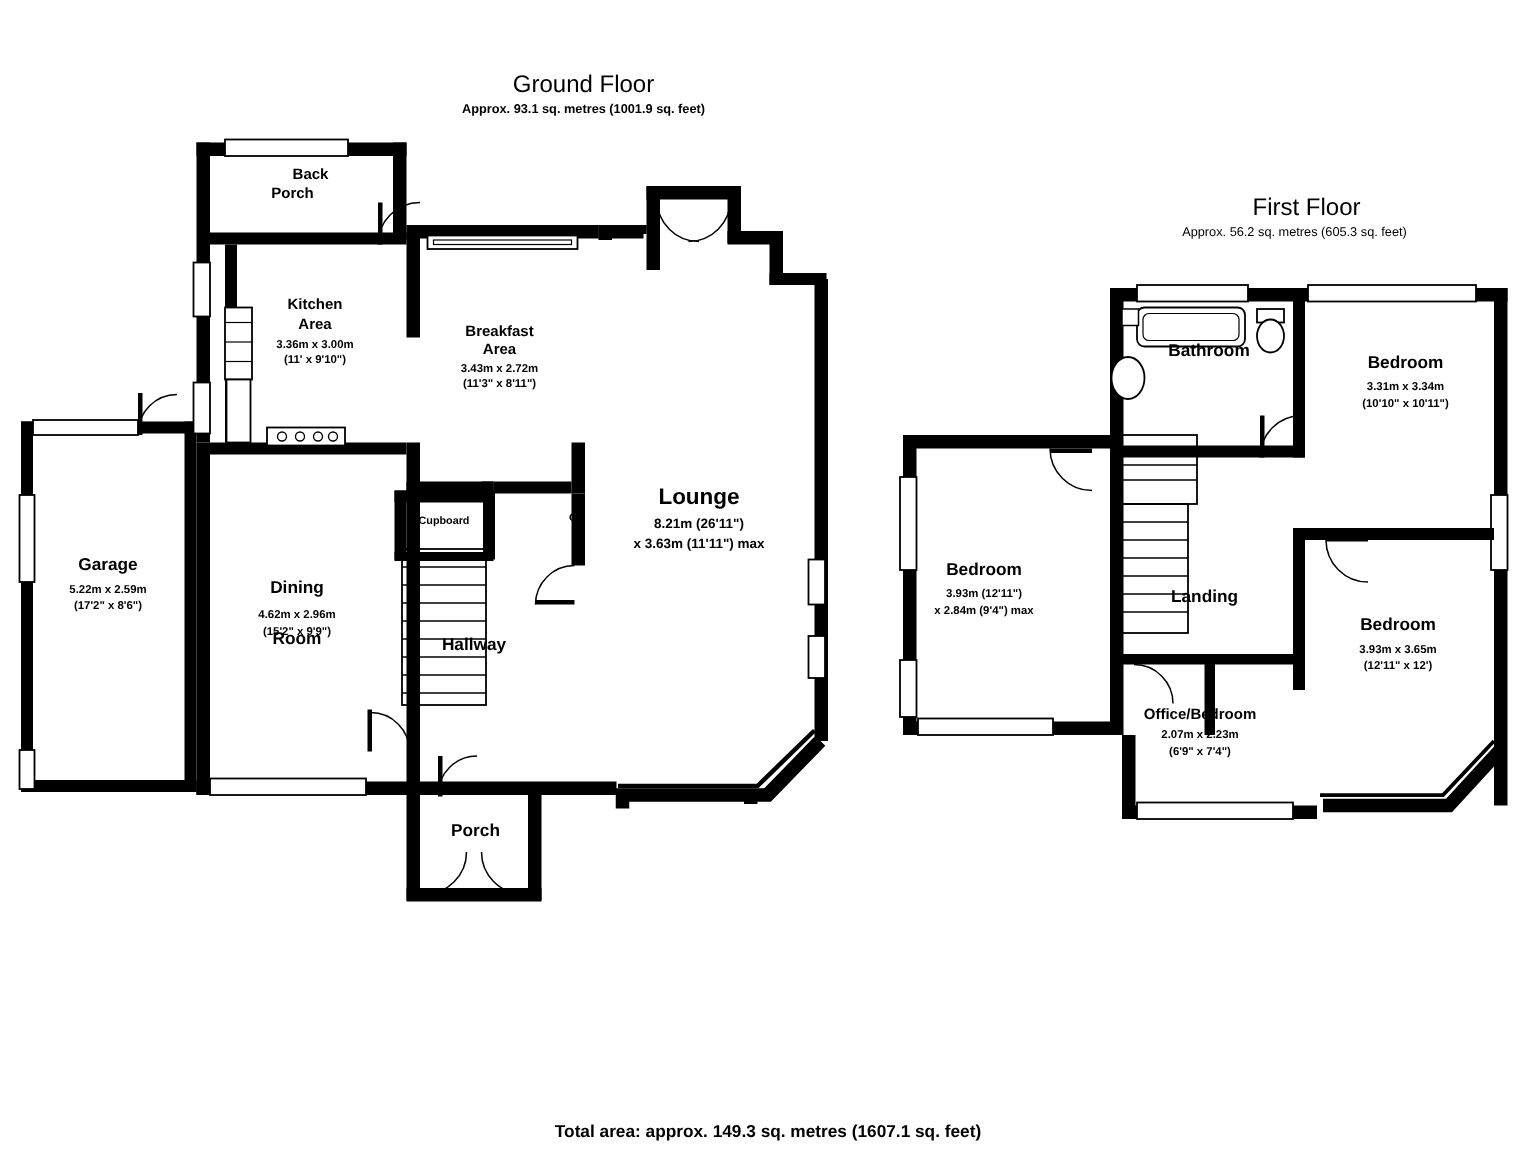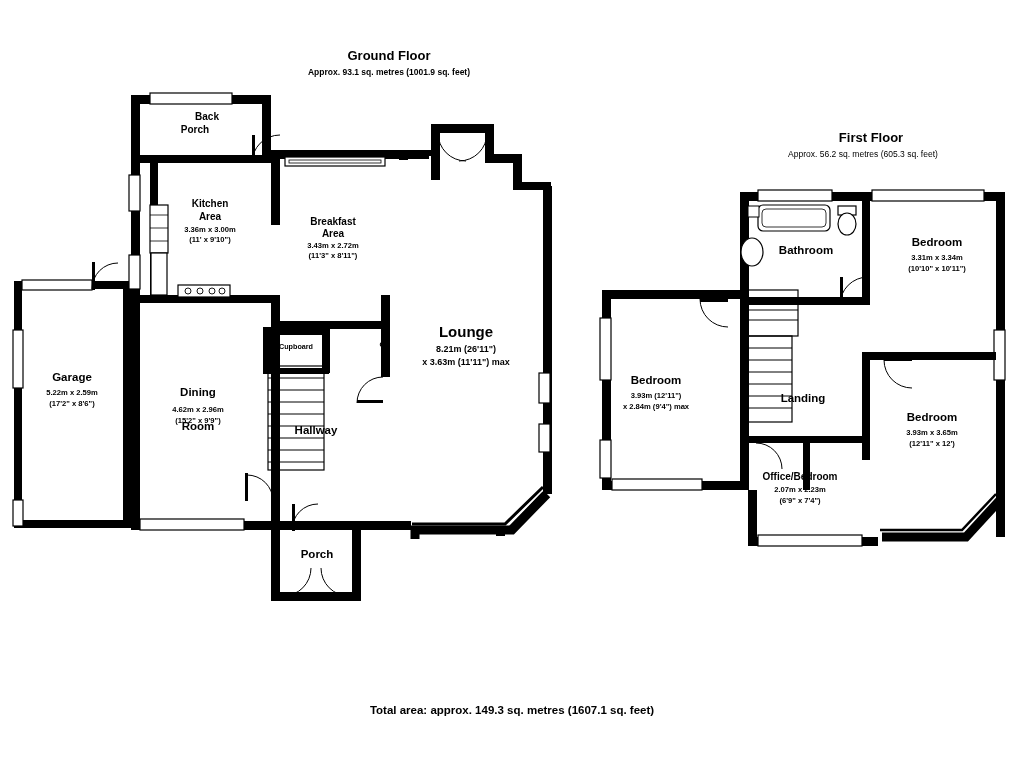--- a/index.html
+++ b/index.html
@@ -21,22 +21,22 @@
     width: 1024px;
     height: 768px;
   }
   .lbl {
     position: absolute;
     text-align: center;
     line-height: 1.18;
     white-space: nowrap;
   }
   .floor-title {
-    font-size: 13px;
-    font-weight: bold;
+    font-size: 16px;
+    font-weight: normal;
   }
   .floor-sub {
     font-size: 8.5px;
     font-weight: normal;
   }
   .room-name {
     font-size: 11.5px;
     font-weight: bold;
   }
   .room-name-sm {
@@ -51,20 +51,21 @@
     font-size: 9px;
     font-weight: bold;
   }
   .tiny {
     font-size: 7.2px;
     font-weight: bold;
   }
   .total {
     font-size: 11.5px;
     font-weight: bold;
+    margin-top: 45px;
   }
   .ctr { transform: translateX(-50%); }
 </style>
 </head>
 <body>
 
 <svg class="canvas" viewBox="0 0 1024 768" xmlns="http://www.w3.org/2000/svg">
 
   <g>
 
@@ -308,21 +309,21 @@
 <div class="lbl room-dim ctr" style="left:198px; top:406px;">4.62m x 2.96m</div>
 <div class="lbl room-dim ctr" style="left:198px; top:417px;">(15'2" x 9'9")</div>
 
 <div class="lbl room-name ctr" style="left:316px; top:424px;">Hallway</div>
 
 <div class="lbl tiny ctr" style="left:296px; top:343px;text-align:center;">Cupboard</div>
 <div class="lbl tiny ctr" style="left:382px; top:341px;">C</div>
 
 <div class="lbl room-name ctr" style="left:317px; top:548px;">Porch</div>
 
-<div class="lbl room-name ctr" style="left:806px; top:244px;">Bathroom</div>
+<div class="lbl room-name ctr" style="left:806px; top:228px;">Bathroom</div>
 
 <div class="lbl room-name ctr" style="left:937px; top:236px;">Bedroom</div>
 <div class="lbl room-dim ctr" style="left:937px; top:254px;">3.31m x 3.34m</div>
 <div class="lbl room-dim ctr" style="left:937px; top:265px;">(10'10" x 10'11")</div>
 
 <div class="lbl room-name ctr" style="left:656px; top:374px;">Bedroom</div>
 <div class="lbl room-dim ctr" style="left:656px; top:392px;">3.93m (12'11")</div>
 <div class="lbl room-dim ctr" style="left:656px; top:403px;">x 2.84m (9'4") max</div>
 
 <div class="lbl room-name ctr" style="left:932px; top:411px;">Bedroom</div>

